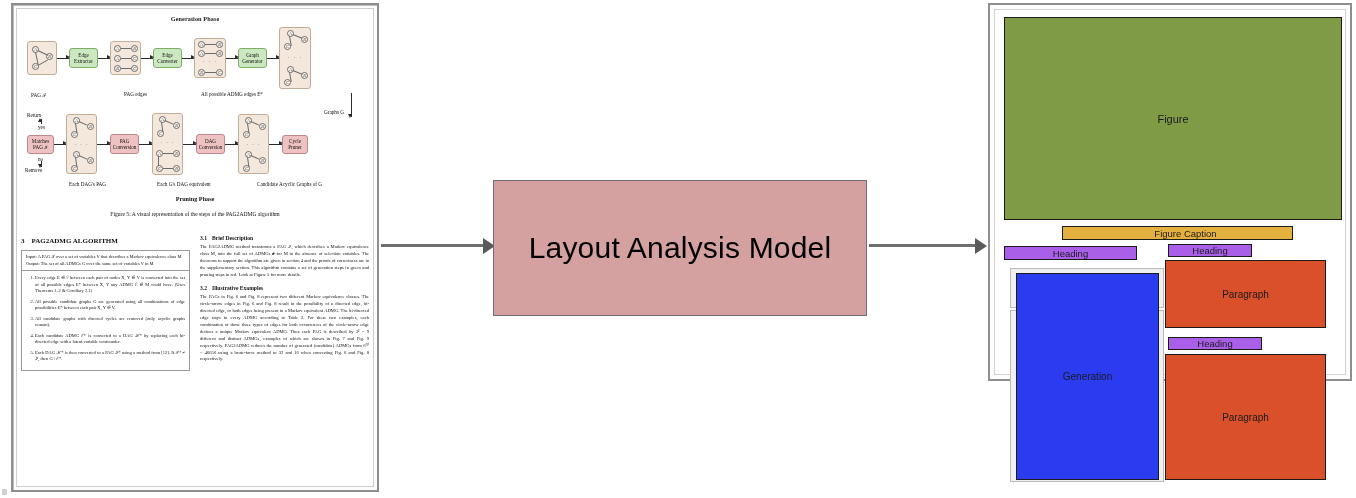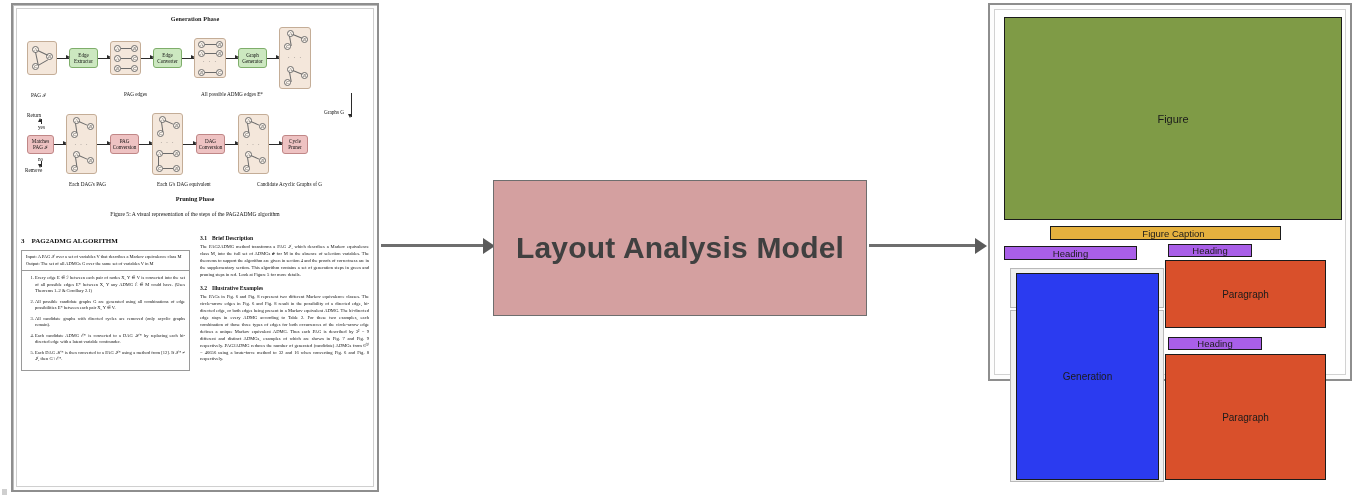--- a/index.html
+++ b/index.html
@@ -219,24 +219,23 @@
     position: absolute;
     left: 493px; top: 180px;
     width: 374px; height: 136px;
     background: #d4a0a0;
     border: 1.6px solid #6e6e6e;
     display: flex; align-items: center; justify-content: center;
   }
   #model-label {
     font-family: "Liberation Sans", sans-serif;
     font-size: 30px;
-    color: #404040;
+    color: #000000;
     letter-spacing: .2px;
     white-space: nowrap;
-    font-weight: bold;
   }
 
   .big-arrow {
     position: absolute;
     height: 3px;
     background: #6e6e6e;
     top: 244px;
   }
   .big-arrow:after {
     content: "";
@@ -267,21 +266,21 @@
     position: absolute;
     border: 1.6px solid #1b1b1b;
     display: flex; align-items: center; justify-content: center;
     font-family: "Liberation Sans", sans-serif;
     color: #1b1b1b;
     overflow: hidden;
   }
   .lbox-label { white-space: nowrap; }
 
   #box-figure        { left: 9px;   top: 7px;   width: 338px; height: 203px; background: #7f9b46; font-size: 11px; }
-  #box-figcaption    { left: 55px;  top: 216px; width: 231px; height: 14px;  background: #e5b13e; font-size: 9.5px; padding-left: 16px; }
+  #box-figcaption    { left: 67px;  top: 216px; width: 231px; height: 14px;  background: #e5b13e; font-size: 9.5px; padding-left: 16px; }
   #box-heading-1     { left: 9px;   top: 236px; width: 133px; height: 14px;  background: #a95fe8; font-size: 9.5px; }
   #box-heading-2     { left: 173px; top: 234px; width: 84px;  height: 13px;  background: #a95fe8; font-size: 9.5px; }
   #box-paragraph-1   { left: 170px; top: 250px; width: 161px; height: 68px;  background: #d9502b; font-size: 10px; }
   #box-heading-3     { left: 173px; top: 327px; width: 94px;  height: 13px;  background: #a95fe8; font-size: 9.5px; }
   #box-paragraph-2   { left: 170px; top: 344px; width: 161px; height: 126px; background: #d9502b; font-size: 10px; }
   #box-algorithm     { left: 21px;  top: 263px; width: 143px; height: 207px; background: #2b3bf0; font-size: 10px; }
 
   
   .ghost {
     position: absolute;

